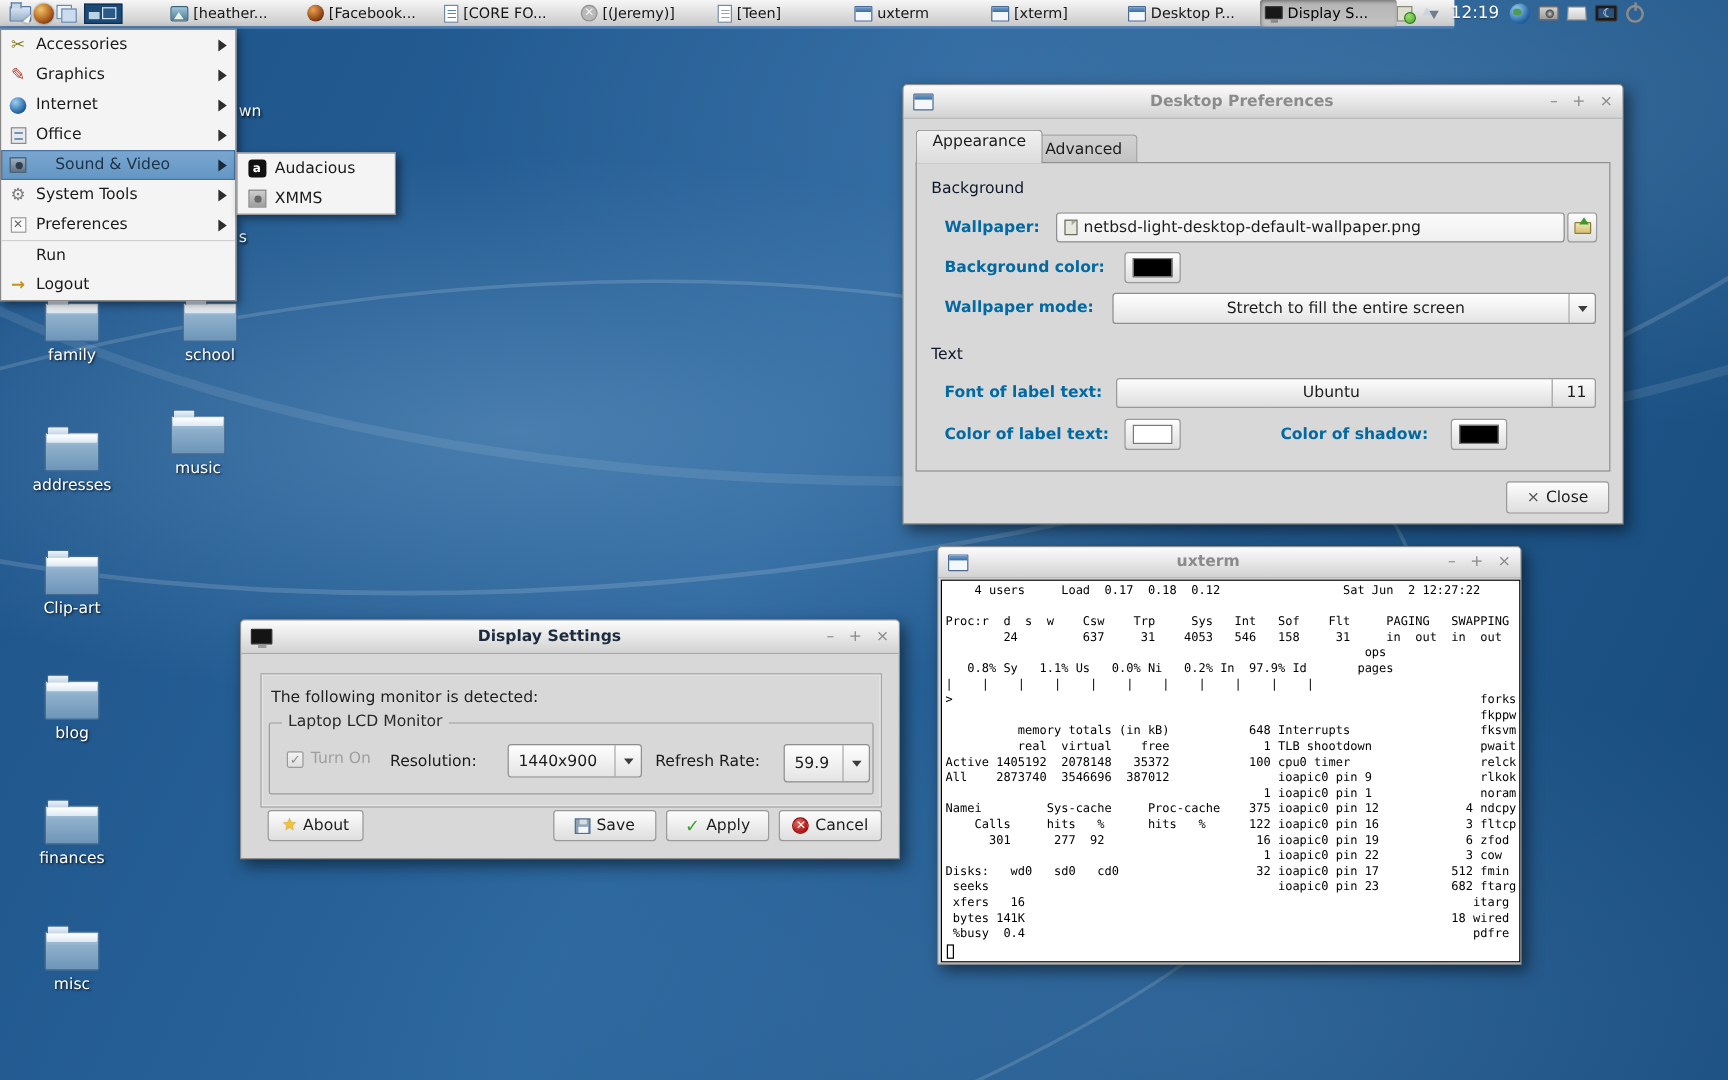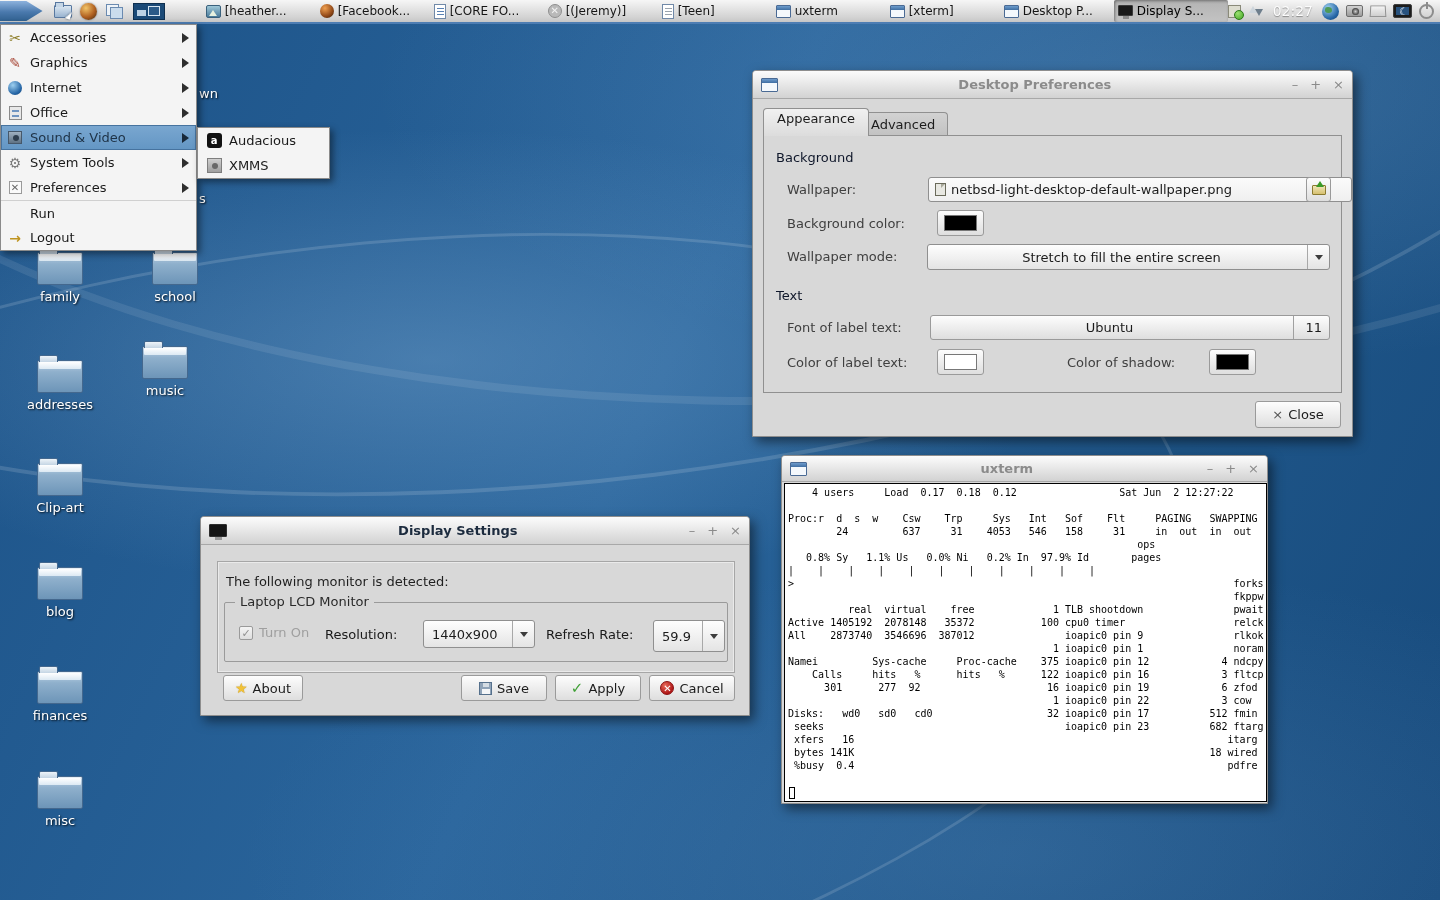--- a/index.html
+++ b/index.html
@@ -28,21 +28,21 @@
     box-shadow:inset 0 1px 0 rgba(255,255,255,.6);
   }
   .folder::before { content:""; position:absolute; top:-6px; left:1px; width:17px; height:6px;
     background:linear-gradient(#eef4f9,#c4d5e4); border:1px solid #44688e; border-bottom:none; border-radius:2px 2px 0 0; }
   .folder::after { content:""; position:absolute; top:1px; left:1px; right:1px; height:7px;
     background:linear-gradient(#ffffff,#dce9f3); border-radius:1px; }
   .dlabel { margin-top:4px; color:#fff; font-size:13px; text-shadow:1px 1px 2px rgba(0,0,0,.85); }
   .partial { position:absolute; color:#fff; font-size:13px; text-shadow:1px 1px 2px rgba(0,0,0,.85); }
 
   
-  .taskbar { position:absolute; left:0; top:0; width:1440px; height:24px; z-index:50;
+  .taskbar { position:absolute; left:0; top:0; width:1212px; height:24px; z-index:50;
     background:linear-gradient(#f6f6f6,#d2d2d2 80%,#c6c6c6); border-bottom:2px solid #4d7db3;
     display:flex; align-items:center; }
   .start-arrow { width:46px; height:20px; margin-right:8px;
     background:linear-gradient(180deg,#8db2dd,#4a79ad 55%,#30608f);
     clip-path:polygon(0 0,62% 0,100% 50%,62% 100%,0 100%); }
   .launcher { width:26px; height:22px; display:flex; align-items:center; justify-content:center; margin-right:2px; }
   .ic-fm { width:18px; height:13px; position:relative; background:linear-gradient(#dbe7f2,#9ab4d0); border:1px solid #5878a0; border-radius:1px; }
   .ic-fm::before { content:""; position:absolute; top:-4px; left:0; width:7px; height:4px; background:#c5d6e6; border:1px solid #5878a0; border-bottom:none; }
   .ic-fm::after { content:""; position:absolute; right:0px; bottom:-2px; width:0; height:0;
     border-left:5px solid transparent; border-bottom:8px solid #fff; transform:rotate(18deg); filter:drop-shadow(0 0 1px #456); }
@@ -91,21 +91,21 @@
   .ic-saver .moon { position:absolute; z-index:1; left:5px; top:0px; font-size:10px; line-height:13px; color:#fff; }
   .ic-power { width:15px; height:15px; border:2px solid #8c8c8c; border-radius:50%; position:relative; }
   .ic-power::after { content:""; position:absolute; left:4.5px; top:-4px; width:2px; height:7px; background:#8c8c8c; }
 
   
   .appmenu { position:absolute; left:0; top:24px; width:197px; z-index:60; background:#f4f4f4;
     border:1px solid #8a8a8a; box-shadow:3px 3px 7px rgba(0,0,0,.45); }
   .mitem { height:25px; display:flex; align-items:center; font-size:13px; color:#1a1a1a; position:relative; }
   .mitem .micon { width:16px; height:16px; margin:0 7px 0 6px; display:flex; align-items:center; justify-content:center; flex:0 0 auto; font-size:14px; }
   .mitem .arrow { position:absolute; right:7px; width:0; height:0; border-top:5px solid transparent; border-bottom:5px solid transparent; border-left:7px solid #2e2e2e; }
-  .mitem.hl { background:linear-gradient(#7aa7d0,#6396c4); box-shadow:inset 0 0 0 1px #46739f; color:#1e3246; }
+  .mitem.hl { background:linear-gradient(#7aa7d0,#6396c4); box-shadow:inset 0 0 0 1px #46739f; color:#1e3246;gap:16px; }
   .mitem.hl .arrow { border-left-color:#18293a; }
   .mitem.sep { border-top:1px solid #d0d0d0; }
   .mi-scissors { color:#8a7a22; }
   .mi-pen { color:#a84838; }
   .mi-globe { width:14px; height:14px; border-radius:50%; background:radial-gradient(circle at 35% 30%,#9ed0f0,#2565a5 65%,#14406e); }
   .mi-office { width:13px; height:14px; background:#e8e8e8; border:1px solid #8a8a8a; position:relative; }
   .mi-office::after { content:""; position:absolute; left:2px; top:3px; right:2px; height:7px;
     background:repeating-linear-gradient(#6f94c0 0 2px, transparent 2px 5px); }
   .mi-sound { width:14px; height:13px; background:linear-gradient(#9fb0c0,#5f7385); border:1px solid #46586a; position:relative; }
   .mi-sound::after { content:""; position:absolute; left:4px; top:3px; width:6px; height:6px; border-radius:50%; background:#2e3e4e; }
@@ -131,35 +131,35 @@
   .wbtns span { cursor:default; line-height:14px; }
   .twin-icon { width:17px; height:14px; background:#f4f8fc; border:1px solid #4a6a94; border-radius:1px; position:relative; }
   .twin-icon::before { content:""; position:absolute; left:0; right:0; top:0; height:4px; background:linear-gradient(#6e9ccc,#3f6ea2); }
   .tmon-icon { width:18px; height:13px; background:#141414; border:1px solid #2e2e2e; border-radius:1px; position:relative; }
   .tmon-icon::after { content:""; position:absolute; left:5px; bottom:-4px; width:7px; height:3px; background:#9a9a9a; }
 
   .btn { display:inline-flex; align-items:center; justify-content:center; gap:5px;
     background:linear-gradient(#fdfdfd,#dedede); border:1px solid #9a9a9a; border-radius:3px;
     font-size:13px; color:#1c1c1c; }
   .entry { background:linear-gradient(#fbfbfb,#efefef); border:1px solid #8f8f8f; border-radius:3px;
-    display:flex; align-items:center; font-size:13px; color:#1c1c1c;margin-left:48px; }
+    display:flex; align-items:center; font-size:13px; color:#1c1c1c; }
   .combo { background:linear-gradient(#fefefe,#e4e4e4); border:1px solid #8f8f8f; border-radius:3px;
     display:flex; align-items:center; font-size:13px; color:#1c1c1c; position:relative; }
   .combo .cval { flex:1; padding-left:8px; }
   .combo .carr { width:22px; align-self:stretch; border-left:1px solid #a8a8a8; display:flex; align-items:center; justify-content:center; }
   .tri-down { width:0; height:0; border-left:4px solid transparent; border-right:4px solid transparent; border-top:5px solid #3c3c3c; }
 
   
   .win-dp { left:752px; top:70px; width:601px; height:367px; }
   .dp-tab { position:absolute; font-size:13px; color:#1c1c1c; border:1px solid #909090; border-bottom:none; border-radius:4px 4px 0 0; }
   .dp-tab.t1 { left:10px; top:37px; height:28px; padding:2px 13px; background:linear-gradient(#f1f1f1,#dcdcdc); z-index:2; }
   .dp-tab.t2 { left:105px; top:41px; height:24px; padding:4px 12px; background:linear-gradient(#d2d2d2,#c2c2c2); z-index:1; }
   .dp-frame { position:absolute; left:10px; top:64px; width:579px; height:258px; border:1px solid #909090; background:#d8d8d8; z-index:1; }
   .dp-h { position:absolute; left:12px; font-weight:normal; font-size:13px; color:#0f172a; }
-  .dp-lbl { position:absolute; font-size:13px; color:#404040; }
+  .dp-lbl { position:absolute; font-size:13px; color:#0369a1;font-weight:bold; }
   .file-ic { width:11px; height:13px; background:#e8e8e2; border:1px solid #6a6a5a; margin:0 5px 0 6px; position:relative; }
   .file-ic::after { content:""; position:absolute; right:0; top:0; border-left:4px solid #a8a89a; border-bottom:4px solid transparent; }
   .browse-ic { width:14px; height:10px; background:linear-gradient(#f0e6b8,#d6c070); border:1px solid #8a7a30; border-radius:1px; position:relative; }
   .browse-ic::after { content:""; position:absolute; left:3px; top:-5px; border-left:4px solid transparent; border-right:4px solid transparent; border-bottom:6px solid #3a9a28; }
   .swatch { position:absolute; width:47px; height:26px; padding:4px 6px; }
   .swatch .inner { width:100%; height:100%; border:1px solid #777; }
 
   
   .win-ds { left:200px; top:516px; width:550px; height:200px; }
   .ds-frame { position:absolute; left:16px; top:44px; width:518px; height:112px; border:1px solid #a6a6a6; box-shadow:inset 0 0 0 1px #eaeaea; }
@@ -353,20 +353,21 @@
     <div class="termarea">
       <div class="tline">    4 users     Load  0.17  0.18  0.12                 Sat Jun  2 12:27:22</div>
       <div class="tline"></div>
       <div class="tline">Proc:r  d  s  w    Csw    Trp     Sys   Int   Sof    Flt     PAGING   SWAPPING</div>
       <div class="tline">        24         637     31    4053   546   158     31     in  out  in  out</div>
       <div class="tline">                                                          ops</div>
       <div class="tline">   0.8% Sy   1.1% Us   0.0% Ni   0.2% In  97.9% Id       pages</div>
       <div class="tline">|    |    |    |    |    |    |    |    |    |    |</div>
       <div class="tline">&gt;                                                                         forks</div>
       <div class="tline">                                                                          fkppw</div>
+      <div class="tline">          memory totals (in kB)           648 Interrupts                  fksvm</div>
       <div class="tline">          real  virtual    free             1 TLB shootdown               pwait</div>
       <div class="tline">Active 1405192  2078148   35372           100 cpu0 timer                  relck</div>
       <div class="tline">All    2873740  3546696  387012               ioapic0 pin 9               rlkok</div>
       <div class="tline">                                            1 ioapic0 pin 1               noram</div>
       <div class="tline">Namei         Sys-cache     Proc-cache    375 ioapic0 pin 12            4 ndcpy</div>
       <div class="tline">    Calls     hits   %      hits   %      122 ioapic0 pin 16            3 fltcp</div>
       <div class="tline">      301      277  92                     16 ioapic0 pin 19            6 zfod</div>
       <div class="tline">                                            1 ioapic0 pin 22            3 cow</div>
       <div class="tline">Disks:   wd0   sd0   cd0                   32 ioapic0 pin 17          512 fmin</div>
       <div class="tline"> seeks                                        ioapic0 pin 23          682 ftarg</div>
@@ -428,21 +429,21 @@
       </div>
       <div class="taskbtn active">
         <span class="tico tico-mon"></span>
         <span>Display S...</span>
       </div>
     </div>
 
     <div class="tray">
       <span class="ic-clip"></span>
       <span class="ic-updown"></span>
-      <span class="clock">02:27</span>
+      <span class="clock">12:19</span>
       <span class="ic-earth"></span>
       <span class="ic-cam"></span>
       <span class="ic-disp"></span>
       <span class="ic-saver">
           <span class="moon">☾</span>
         </span>
       <span class="ic-power"></span>
     </div>
   </header>
 

